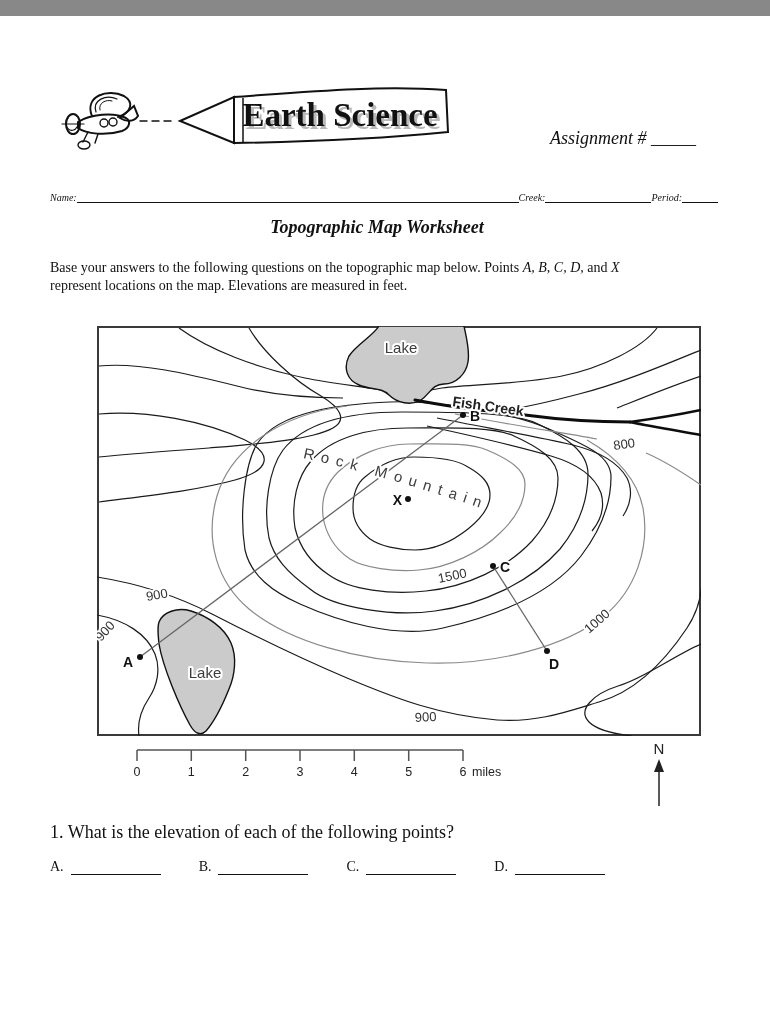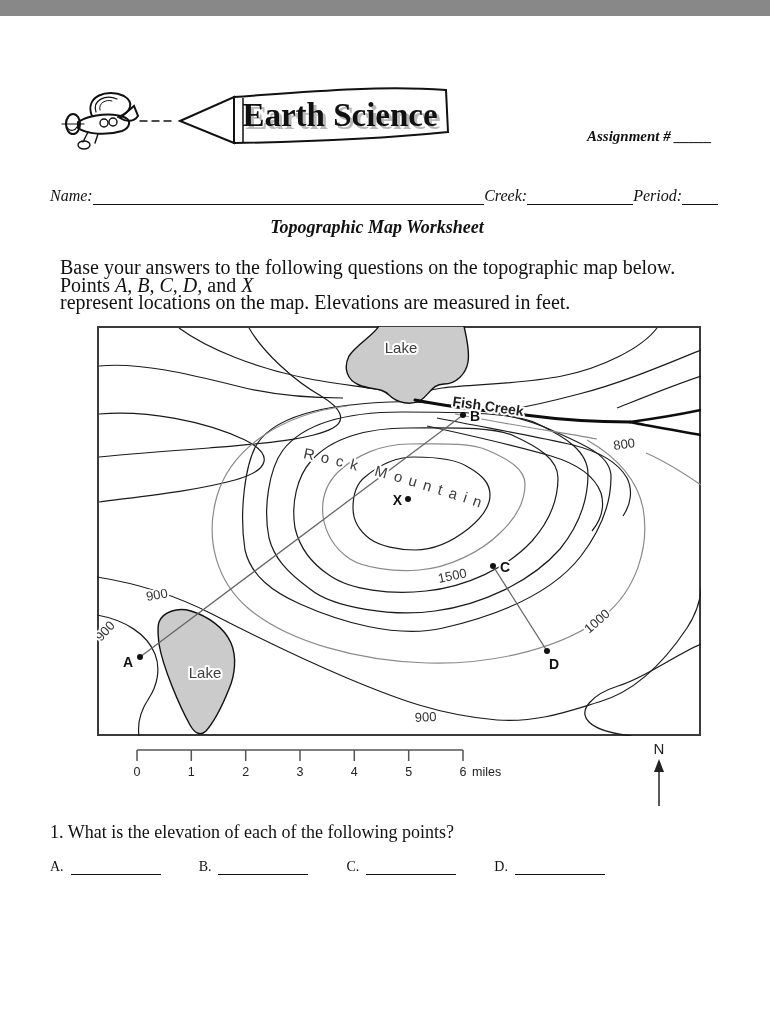--- a/index.html
+++ b/index.html
@@ -2,28 +2,28 @@
 <html><head>
 <meta charset="utf-8">
 <style>
   html,body{margin:0;padding:0;background:#888;}
   .page{
     position:relative; width:770px; height:1024px; background:#ffffff;
     font-family:"Liberation Serif", serif; color:#111; overflow:hidden;
     margin:16px auto;
   }
   .abs{position:absolute;}
-  .assignment{top:112px; right:58px; font-style:italic; font-size:15px;font-weight:bold;}
+  .assignment{top:112px; right:74px; font-style:italic; font-size:18px;}
   .name-row{top:171px; left:50px; width:668px; display:flex; align-items:flex-end;
-    font-style:italic; font-size:16px;}
+    font-style:italic; font-size:10px;}
   .blank{border-bottom:1.3px solid #111; height:15px; display:inline-block;}
   .grow{flex:1 1 auto;}
   .title{top:201px; left:0; width:754px; text-align:center; font-weight:bold;
     font-style:italic; font-size:18px;}
-  .instr{top:243px; left:60px; width:660px; font-size:20px; line-height:17.6px;}
+  .instr{top:243px; left:50px; width:660px; font-size:14px; line-height:17.6px;}
   .q1{top:806px; left:50px; font-size:18px;}
   .answers{top:843px; left:50px; display:flex; align-items:flex-end; font-size:14px;}
   .answers .lbl{margin-right:7px;}
   .answers .blank{width:90px; margin-right:38px;}
   .q2row{top:914px; left:50px; display:flex; align-items:flex-end; font-size:14px;}
   .q2row .blank{width:152px; margin-left:6px;}
   svg text{font-family:"Liberation Sans", sans-serif;}
   .halo{paint-order:stroke; stroke:#ffffff; stroke-width:4px; stroke-linejoin:round;}
   .ctr-label{font-size:13px; fill:#333;}
   .pt-label{font-size:14px; font-weight:bold; fill:#111;}

